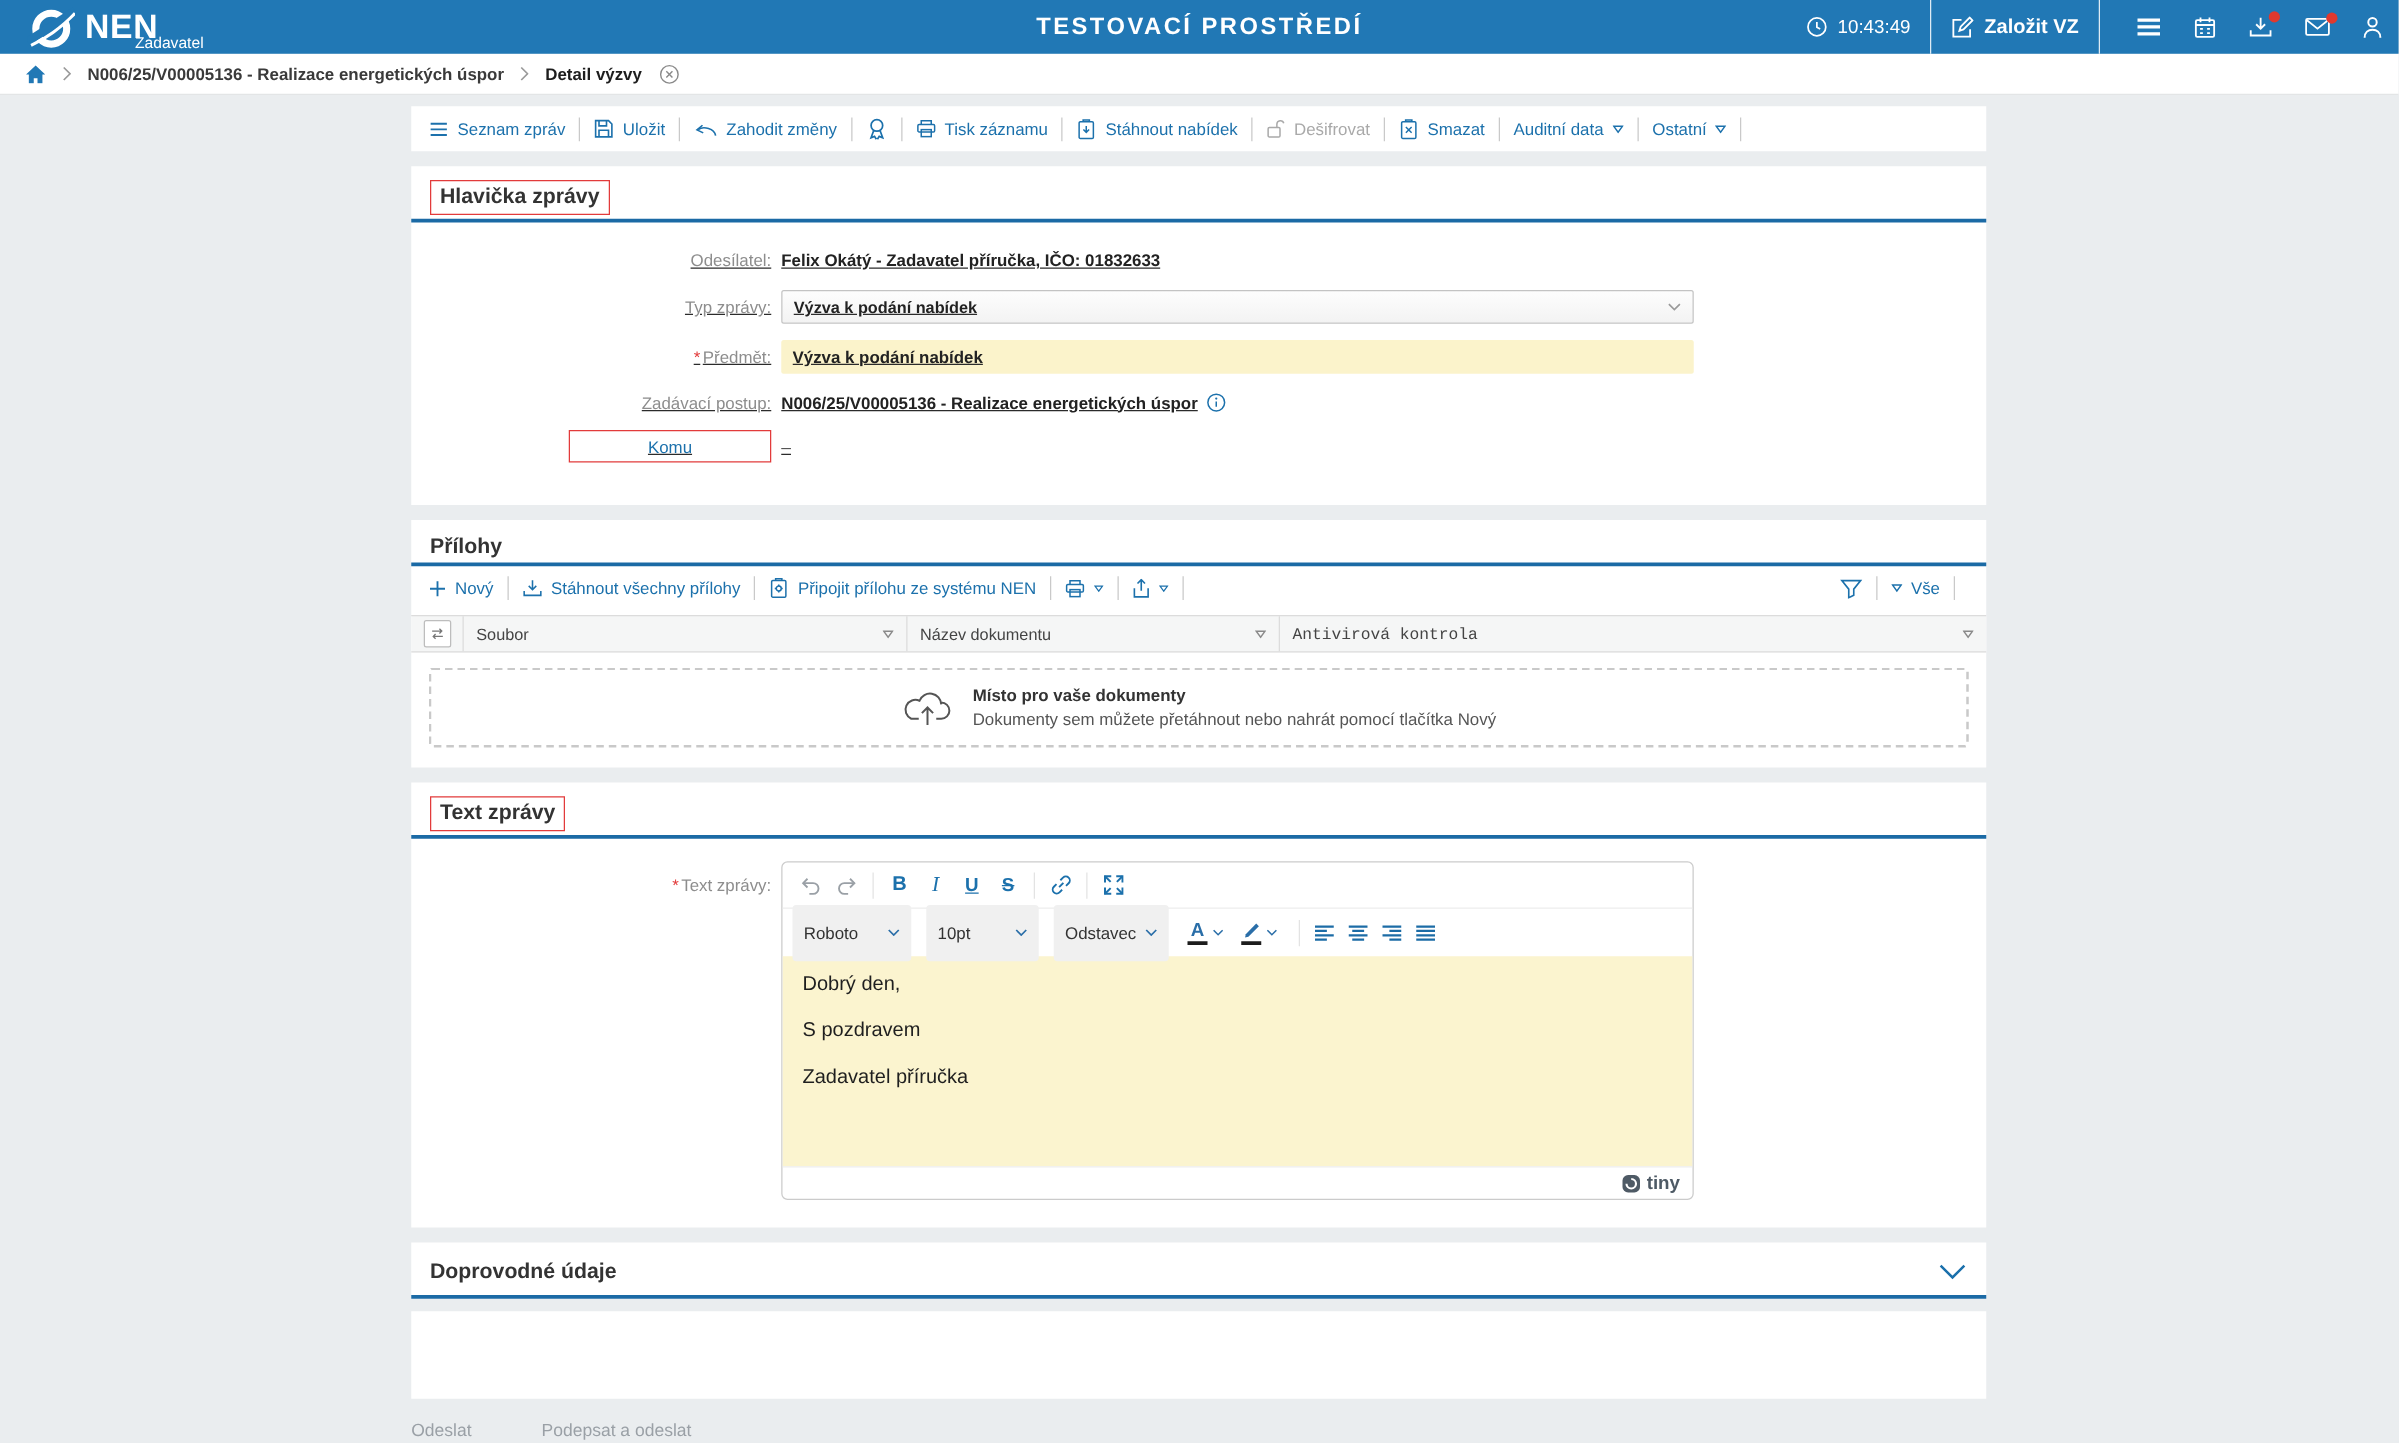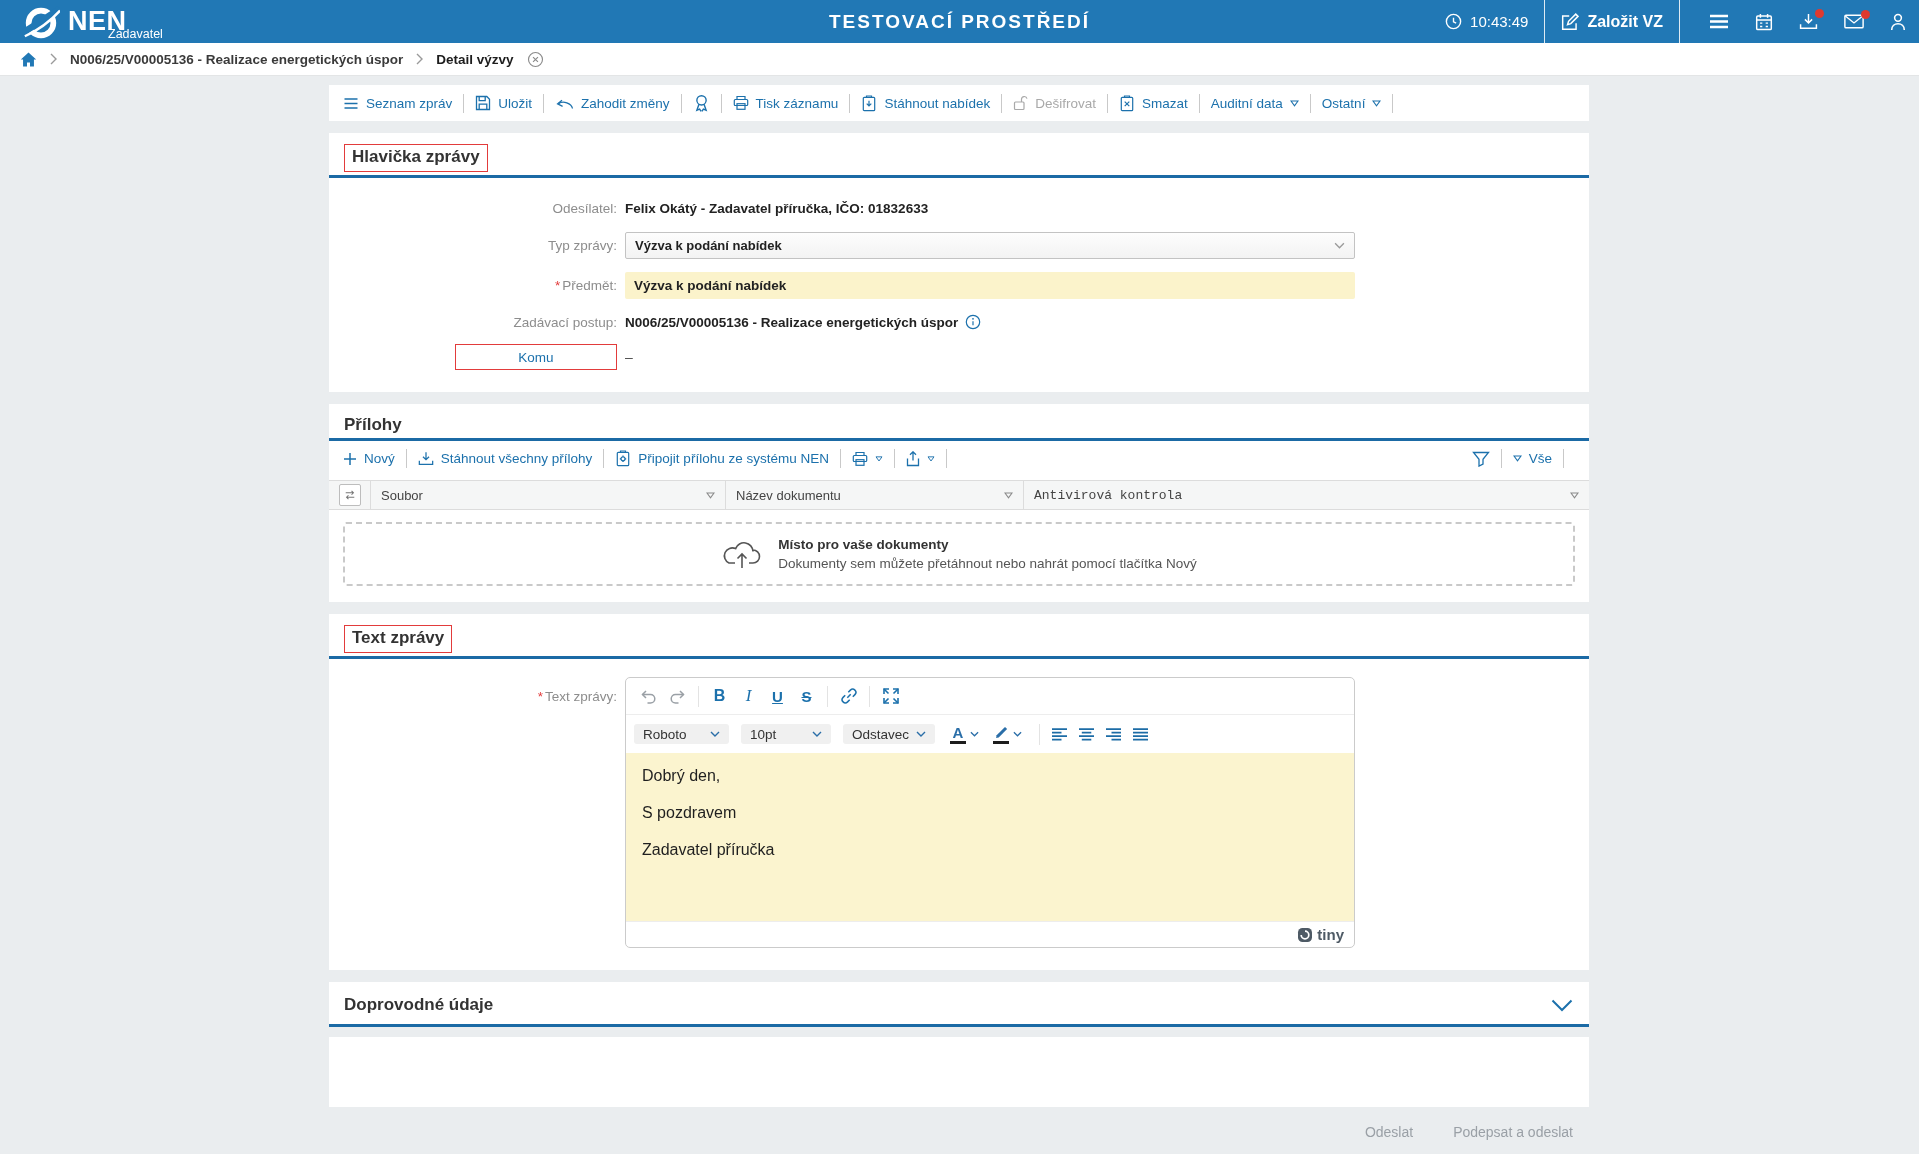--- a/index.html
+++ b/index.html
@@ -104,21 +104,21 @@
   .ed-toolbar1 { height:37px; display:flex; align-items:center; padding:0 8px; border-bottom:1px solid #ededed; }
   .ed-btn { width:29px; height:29px; display:flex; align-items:center; justify-content:center;
             background:none; border:none; cursor:pointer; color:#1c71ac; font-family:inherit; border-radius:3px; }
   .ed-btn.gray { color:#9aa0a6; }
   .ed-div { width:1px; height:21px; background:#e3e3e3; margin:0 6px; }
   .glyph-b { font-weight:700; font-size:16px; }
   .glyph-i { font-style:italic; font-family:"Liberation Serif", serif; font-size:17px; }
   .glyph-u { text-decoration:underline; font-size:15px; font-weight:700; }
   .glyph-s { text-decoration:line-through; font-size:15px; font-weight:700; }
   .ed-toolbar2 { height:38px; display:flex; align-items:center; padding:0 8px; }
-  .ed-chip { height:20px; background:#f0f0f0; border:none; border-radius:3px; display:flex; align-items:center;
+  .ed-chip { height:45px; background:#f0f0f0; border:none; border-radius:3px; display:flex; align-items:center;
              padding:0 9px; font-size:13.5px; color:#333; cursor:pointer; font-family:inherit; margin-right:12px; }
   .chip-font { width:95px; } .chip-size { width:90px; } .chip-format { width:92px; }
   .ed-chip .select-chevron { color:#2a6ea8; }
   .color-btn { display:flex; align-items:center; background:none; border:none; cursor:pointer; padding:0 3px; margin-right:8px; }
   .color-core { display:flex; flex-direction:column; align-items:center; }
   .color-a { font-size:15px; font-weight:700; color:#2a6ea8; line-height:15px; }
   .color-bar { width:16px; height:3px; background:#1d1d1d; margin-top:1px; }
   .color-btn .caret { margin-left:4px; color:#2a6ea8; }
   .align-btn { width:27px; height:29px; display:flex; align-items:center; justify-content:center;
                background:none; border:none; cursor:pointer; color:#1c6ca6; }
@@ -129,21 +129,21 @@
   .tiny-brand { display:flex; align-items:center; gap:4px; background:none; border:none; cursor:pointer; }
   .tiny-word { font-size:15px; font-weight:700; color:#4e5a65; font-family:inherit; }
 
   
   .dopr-head { display:flex; align-items:center; justify-content:space-between;
                padding:13px 16px 9px 15px; border-bottom:3px solid #1b6aa5; }
   .dopr-chevron { background:none; border:none; cursor:pointer; color:#1c71ac; padding:0; }
   .empty-panel { margin-top:10px; height:70px; }
 
   
-  .footer-actions { display:flex; justify-content:flex-end; gap:40px; padding:17px 16px 0 0; }
+  .footer-actions { display:flex; gap:56px; padding:17px 16px 0 0; }
   .footer-btn { background:none; border:none; color:#9aa0a6; font-size:14px; cursor:pointer; font-family:inherit; }
 </style>
 </head>
 <body>
 
 <header class="app-header">
   <div class="env-title">TESTOVACÍ PROSTŘEDÍ</div>
   <div class="logo">
     <span>
       <svg width="38" height="38" viewBox="0 0 40 40">
@@ -347,21 +347,21 @@
       <span>Ostatní</span>
       <span class="caret">
         <svg width="9" height="7" viewBox="0 0 9 7" fill="none" stroke="#1c71ac" stroke-width="1.1">
             <path d="M1 1h7L4.5 5.8z"></path>
           </svg>
       </span>
     </button>
     <span class="tb-div"></span>
   </div>
 
-  <section class="panel section" style="padding-bottom:22px;">
+  <section class="panel section" style="padding-bottom:34px;text-decoration:underline;">
     <div class="section-head">
       <span class="red-outline">
         <span class="section-title">Hlavička zprávy</span>
       </span>
     </div>
 
     <div class="form-row" style="margin-top:23px;">
       <div class="form-label">Odesílatel:</div>
       <div class="form-field">
         <span class="val-bold">Felix Okátý - Zadavatel příručka, IČO: 01832633</span>

